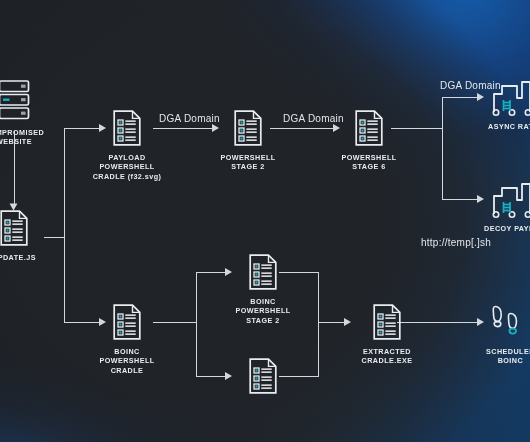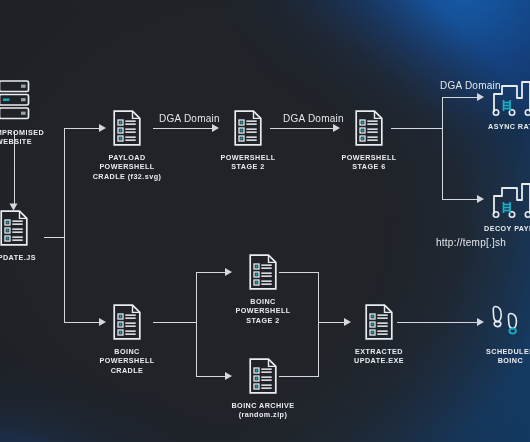--- a/index.html
+++ b/index.html
@@ -96,21 +96,21 @@
   <div class="ln lv" style="left:318px;top:272px;height:105px;"></div>
   <div class="ln lh" style="left:318px;top:322px;width:29px;"></div>
   <div class="arw" style="left:344px;top:318px;"></div>
 
   <div class="ln lh" style="left:397px;top:322px;width:83px;"></div>
   <div class="arw" style="left:477px;top:318px;"></div>
 
   <div class="elabel" style="left:159px;top:113px;">DGA Domain</div>
   <div class="elabel" style="left:283px;top:113px;">DGA Domain</div>
   <div class="elabel" style="left:440px;top:80px;">DGA Domain</div>
-  <div class="elabel" style="left:436px;top:209px;margin-top:28px;">http://temp[.]sh</div>
+  <div class="elabel" style="left:421px;top:209px;margin-top:28px;">http://temp[.]sh</div>
 
   <div class="node" style="left:-16px;top:78px;width:60px;">
     <svg width="34" height="44" viewBox="0 0 34 44">
       <g fill="none" stroke="#e9ecef" stroke-width="1.7">
         <rect x="2.5" y="3" width="29" height="10.5" rx="1.6"></rect>
         <rect x="2.5" y="16.5" width="29" height="10.5" rx="1.6"></rect>
         <rect x="2.5" y="30" width="29" height="10.5" rx="1.6"></rect>
       </g>
       <rect x="24" y="6.6" width="4.6" height="3.2" fill="#9aa3ab"></rect>
       <rect x="24" y="20.1" width="4.6" height="3.2" fill="#9aa3ab"></rect>
@@ -313,46 +313,42 @@
         <rect x="13.3" y="14.4" width="10.4" height="1.5" fill="#e9ecef"></rect>
       <rect x="6" y="19" width="5" height="5" fill="none" stroke="#e9ecef" stroke-width="1.3"></rect>
         <rect x="7.4" y="20.4" width="2.2" height="2.2" fill="#17b0c4"></rect>
       <rect x="13.3" y="19.4" width="10.4" height="1.5" fill="#e9ecef"></rect>
         <rect x="13.3" y="22.4" width="10.4" height="1.5" fill="#e9ecef"></rect>
       <rect x="6" y="27" width="5" height="5" fill="none" stroke="#e9ecef" stroke-width="1.3"></rect>
         <rect x="7.4" y="28.4" width="2.2" height="2.2" fill="#17b0c4"></rect>
       <rect x="13.3" y="27.4" width="10.4" height="1.5" fill="#e9ecef"></rect>
         <rect x="13.3" y="30.4" width="10.4" height="1.5" fill="#e9ecef"></rect>
     </svg>
-    <div class="cap">
-      <span>BOINC ARCHIVE</span><br>
-      <span class="low">(random.zip)</span>
-    </div>
-  </div>
-
-  <div class="node" style="left:344px;top:303px;width:70px;">
+  </div>
+
+  <div class="node" style="left:352px;top:303px;width:70px;">
     <svg width="30" height="38" viewBox="0 0 30 38">
       <path d="M2.2 2.2 H20.5 L27.8 9.4 V35.8 H2.2 Z" fill="none" stroke="#e9ecef" stroke-width="1.7"></path>
       <path d="M20.5 2.2 V9.4 H27.8" fill="none" stroke="#e9ecef" stroke-width="1.4"></path>
       <rect x="6" y="11" width="5" height="5" fill="none" stroke="#e9ecef" stroke-width="1.3"></rect>
         <rect x="7.4" y="12.4" width="2.2" height="2.2" fill="#17b0c4"></rect>
       <rect x="13.3" y="11.4" width="10.4" height="1.5" fill="#e9ecef"></rect>
         <rect x="13.3" y="14.4" width="10.4" height="1.5" fill="#e9ecef"></rect>
       <rect x="6" y="19" width="5" height="5" fill="none" stroke="#e9ecef" stroke-width="1.3"></rect>
         <rect x="7.4" y="20.4" width="2.2" height="2.2" fill="#17b0c4"></rect>
       <rect x="13.3" y="19.4" width="10.4" height="1.5" fill="#e9ecef"></rect>
         <rect x="13.3" y="22.4" width="10.4" height="1.5" fill="#e9ecef"></rect>
       <rect x="6" y="27" width="5" height="5" fill="none" stroke="#e9ecef" stroke-width="1.3"></rect>
         <rect x="7.4" y="28.4" width="2.2" height="2.2" fill="#17b0c4"></rect>
       <rect x="13.3" y="27.4" width="10.4" height="1.5" fill="#e9ecef"></rect>
         <rect x="13.3" y="30.4" width="10.4" height="1.5" fill="#e9ecef"></rect>
     </svg>
     <div class="cap">
       <span>EXTRACTED</span><br>
-      <span>UPDATE.EXE</span>
+      <span>CRADLE.EXE</span>
     </div>
   </div>
 
   <div class="node" style="left:489px;top:301px;width:76px;align-items:flex-start;">
     <svg width="42" height="40" viewBox="0 0 42 40">
       <path d="M6.2 5.5 C10.6 5.5 12.4 9.4 12.2 14 C12.0 18 11.2 20.4 8.6 20.4 C6.0 20.4 4.8 18.2 4.6 14.6 C4.4 10 3.4 5.5 6.2 5.5 Z" fill="none" stroke="#e9ecef" stroke-width="1.6"></path>
       <path d="M5.2 22.4 C5.2 21.2 6.6 20.6 8.6 20.6 C10.6 20.6 11.8 21.4 11.8 22.8 C11.8 24.6 10.4 25.6 8.5 25.6 C6.4 25.6 5.2 24.2 5.2 22.4 Z" fill="none" stroke="#e9ecef" stroke-width="1.6"></path>
       <path d="M21.4 12.5 C25.8 12.5 27.6 16.4 27.4 21 C27.2 25 26.4 27.4 23.8 27.4 C21.2 27.4 20.0 25.2 19.8 21.6 C19.6 17 18.6 12.5 21.4 12.5 Z" fill="none" stroke="#e9ecef" stroke-width="1.6"></path>
       <path d="M20.4 29.4 C20.4 28.2 21.8 27.6 23.8 27.6 C25.8 27.6 27.0 28.4 27.0 29.8 C27.0 31.6 25.6 32.6 23.7 32.6 C21.6 32.6 20.4 31.2 20.4 29.4 Z" fill="none" stroke="#17b0c4" stroke-width="1.8"></path>
     </svg>

